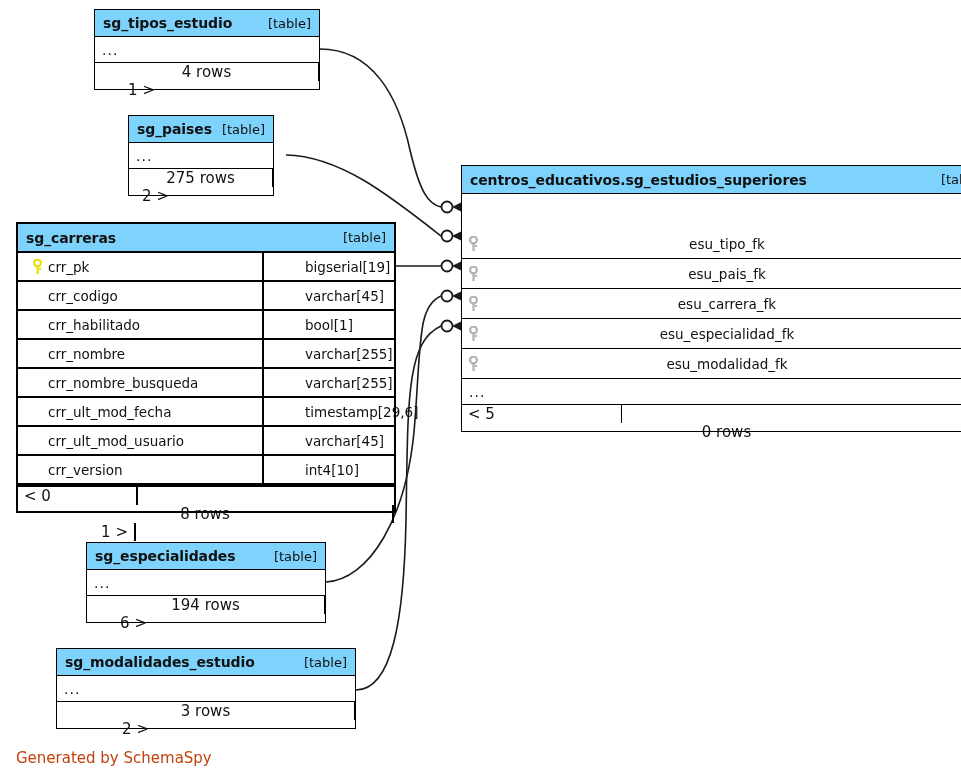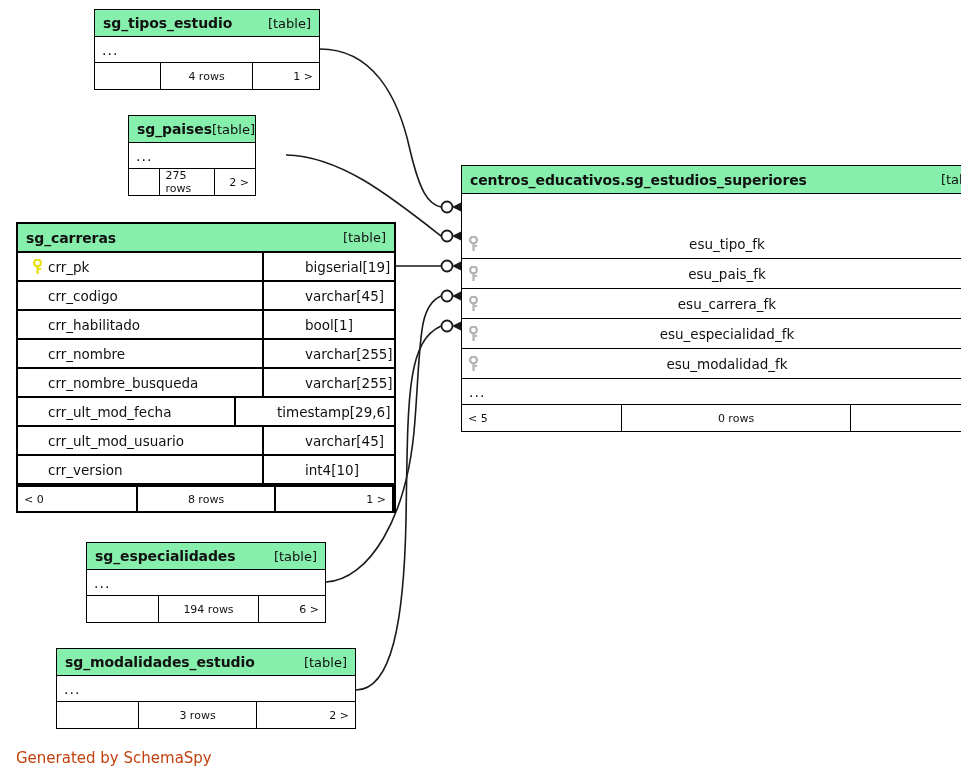--- a/index.html
+++ b/index.html
@@ -37,21 +37,21 @@
     z-index: 2;
     font-size: 13.5px;
   }
   .tbl.focus {
     border: 2px solid #000000;
   }
   .hdr {
     display: flex;
     align-items: center;
     justify-content: space-between;
-    background: #86efac;
+    background: #7dd3fc;
     border-bottom: 1px solid #000000;
     padding: 0 8px;
     box-sizing: border-box;
     height: 27px;
   }
   .tbl.focus .hdr { border-bottom: 2px solid #000000; }
   .hdr .tname {
     font-weight: bold;
     font-size: 14px;
     letter-spacing: -0.1px;
@@ -105,21 +105,22 @@
     height: 26px;
     border-bottom: 1px solid #000000;
     font-size: 14px;
     letter-spacing: 1px;
     color: #111;
   }
   .footer {
     display: flex;
     height: 26px;
     box-sizing: border-box;
-    font-size: 11px;
+    font-size: 15px;
+    flex-direction: column;
   }
   .footer .fcell {
     box-sizing: border-box;
     display: flex;
     align-items: center;
     height: 100%;
     padding: 0 6px;
     border-right: 1px solid #000000;
   }
   .tbl.focus .footer .fcell { border-right: 2px solid #000000; }
@@ -200,21 +201,21 @@
     <div class="ellipsis-row">
       <span>...</span>
     </div>
     <div class="footer">
       <div class="fcell f-left" style="width:66px;"></div>
       <div class="fcell f-mid" style="flex:1 1 auto;">4 rows</div>
       <div class="fcell f-right" style="width:66px;">1 &gt;</div>
     </div>
   </div>
 
-  <div class="tbl" style="left:128px; top:115px; width:128px;">
+  <div class="tbl" style="left:128px; top:115px; width:146px;">
     <div class="hdr">
       <span class="tname">sg_paises</span>
       <span class="ttag">[table]</span>
     </div>
     <div class="ellipsis-row">
       <span>...</span>
     </div>
     <div class="footer">
       <div class="fcell f-left" style="width:34px;"></div>
       <div class="fcell f-mid" style="flex:1 1 auto;">275 rows</div>
@@ -282,21 +283,21 @@
       <div class="celltype" style="width:132px;">
         <span>varchar[255]</span>
       </div>
     </div>
 
     <div class="row">
       <div class="cellname">
         <span class="keyslot"></span>
         <span>crr_ult_mod_fecha</span>
       </div>
-      <div class="celltype" style="width:160px;">
+      <div class="celltype" style="width:132px;">
         <span>timestamp[29,6]</span>
       </div>
     </div>
 
     <div class="row">
       <div class="cellname">
         <span class="keyslot"></span>
         <span>crr_ult_mod_usuario</span>
       </div>
       <div class="celltype" style="width:132px;">

